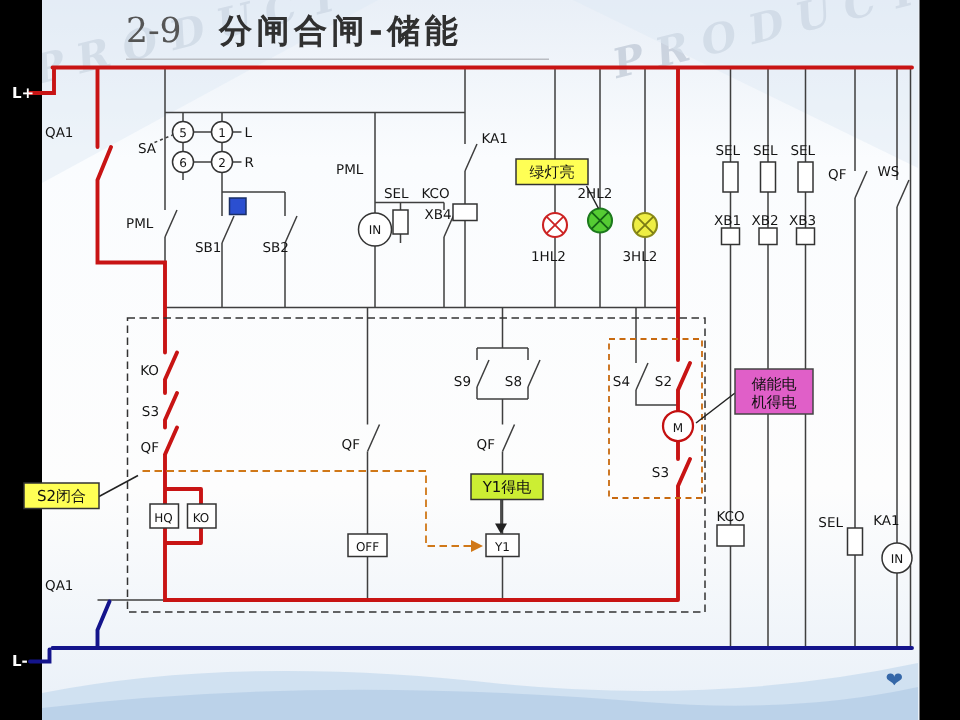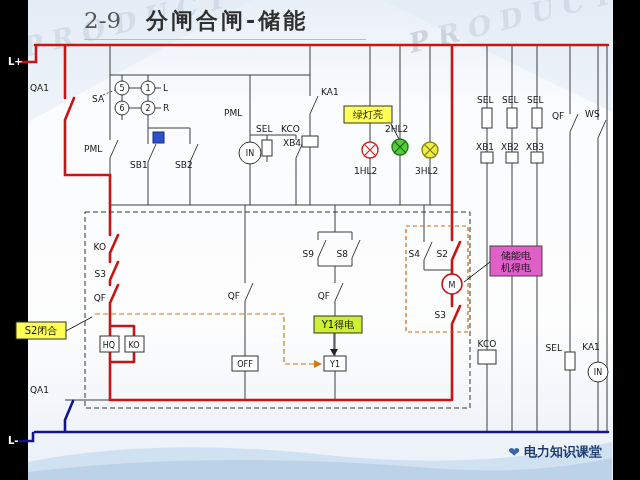--- a/index.html
+++ b/index.html
@@ -195,15 +195,14 @@
       <text class="lbl lbl-m" x="487" y="347">KCO</text>
       <text class="lbl lbl-e" x="562" y="351">SEL</text>
       <text class="lbl lbl-m" x="591" y="350">KA1</text>
       <text class="lbl-c" x="250" y="156">IN</text>
       <text class="lbl-c" x="598" y="375">IN</text>
     </g>
   </svg>
 
   <div class="brand">
     <span class="heart">❤</span>
-    <span>电力知识课堂</span>
   </div>
 </div>
 
 </body></html>

